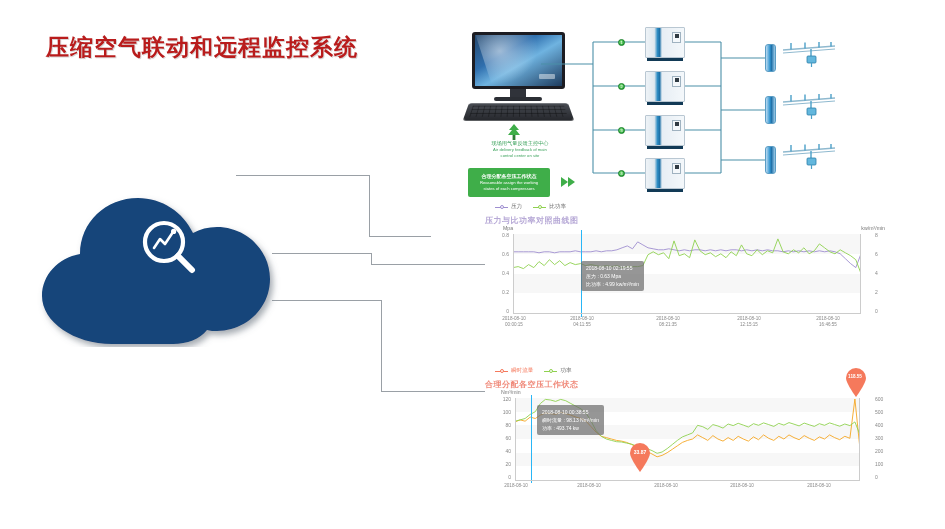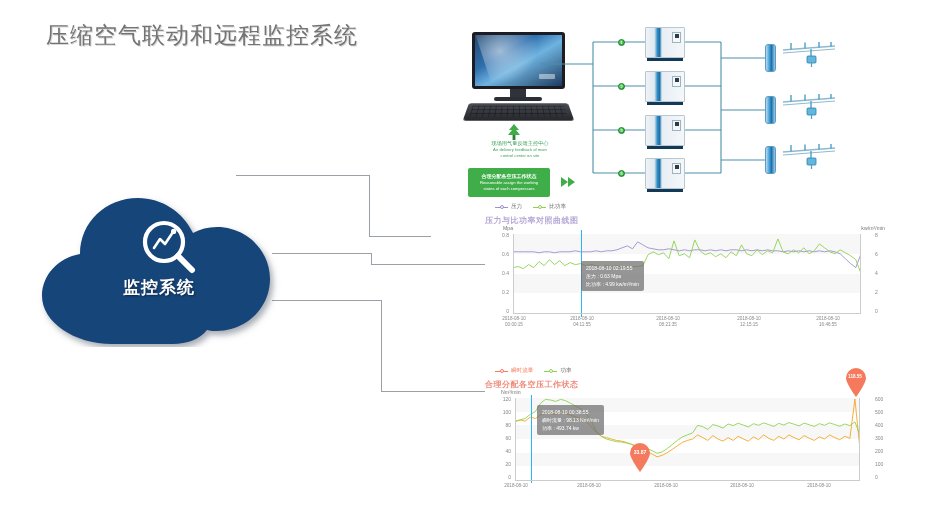--- a/index.html
+++ b/index.html
@@ -3,22 +3,22 @@
 <meta charset="utf-8">
 <style>
   html,body{margin:0;padding:0;}
   body{
     width:945px;height:529px;background:#ffffff;overflow:hidden;
     font-family:"Liberation Sans","DejaVu Sans",sans-serif;
     position:relative;
   }
   
   #page-title{
-    position:absolute;left:46px;top:20px;
-    font-size:23px;font-weight:normal;color:#737373;
+    position:absolute;left:46px;top:32px;
+    font-size:23px;font-weight:bold;color:#b91c1c;
     letter-spacing:1px;
     text-shadow:1px 1px 0 #d9d9d9;
     white-space:nowrap;
   }
   
   #cloud-group{position:absolute;left:34px;top:192px;width:250px;height:155px;}
   .cloud-svg{position:absolute;left:0;top:0;}
   #cloud-label{
     position:absolute;left:0;top:84px;width:250px;text-align:center;
     color:#ffffff;font-size:17px;font-weight:bold;letter-spacing:1px;
@@ -143,21 +143,20 @@
          C128,6 149,20 159,41 C166,37 174,35 183,35 C212,35 236,58 236,87
          C236,116 212,139 183,139 C180,139 176,139 173,138
          C166,147 153,152 139,152 Z"></path>
   </svg>
   <svg id="cloud-icon" viewBox="0 0 64 58">
     <circle cx="27" cy="24" r="19" fill="none" stroke="#ffffff" stroke-width="4.2"></circle>
     <polyline points="17,30 23,21 28,26 36,14" fill="none" stroke="#ffffff" stroke-width="2.6" stroke-linecap="round" stroke-linejoin="round"></polyline>
     <circle cx="36.6" cy="13.4" r="2.6" fill="#ffffff"></circle>
     <line x1="41" y1="38" x2="55" y2="52" stroke="#ffffff" stroke-width="6" stroke-linecap="round"></line>
   </svg>
-  <div id="cloud-label">监控系统</div>
 </div>
 
 <div id="diagram-panel">
 
   <div id="monitor">
     <div class="mon-screen">
         <div class="mon-gloss"></div>
         <div class="mon-logo"></div>
       </div>
     <div class="mon-stand"></div>

